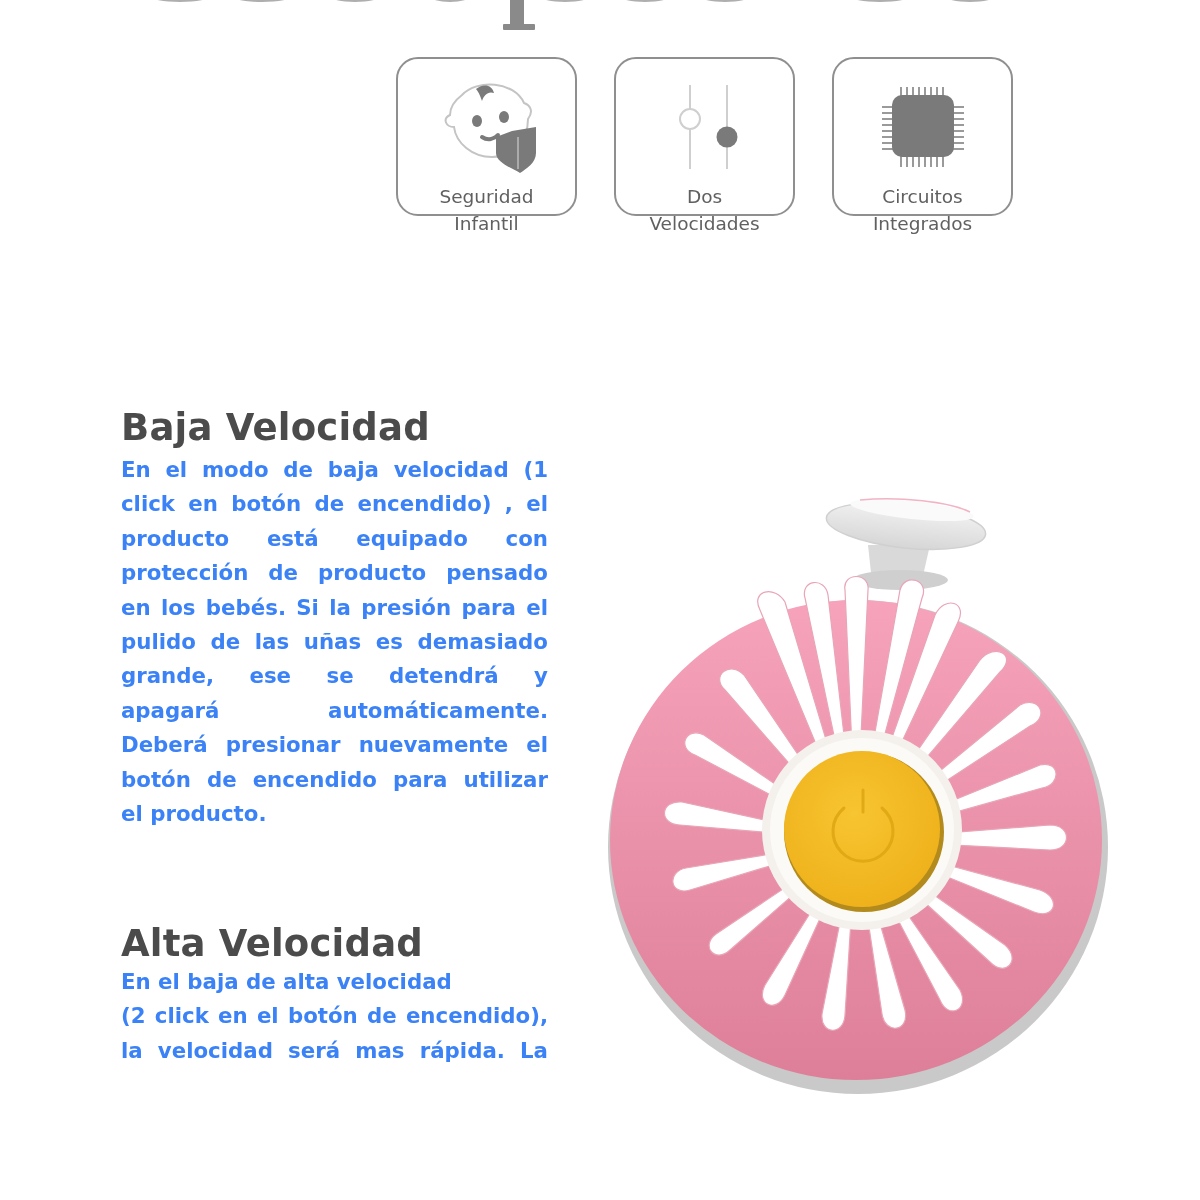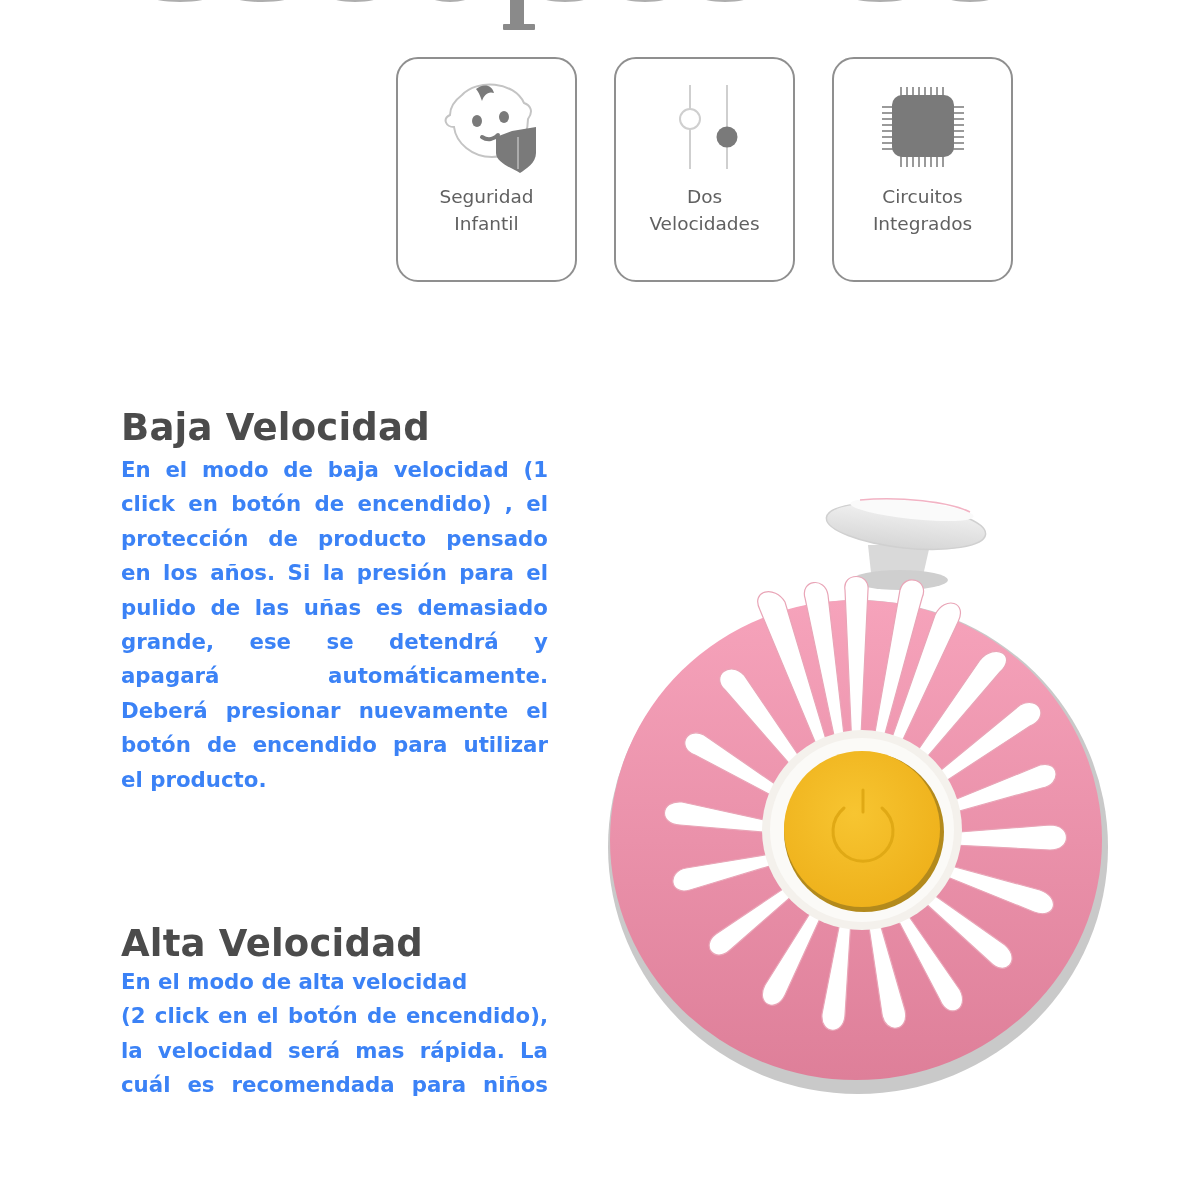--- a/index.html
+++ b/index.html
@@ -9,21 +9,21 @@
     
     .top-heading-fragments { position: absolute; left: 0; top: 0; width: 1200px; height: 32px; overflow: hidden; }
     .frag { position: absolute; background: #8a8a8a; }
     .frag.p-stem { left: 510px; top: 0; width: 14px; height: 26px; }
     .frag.p-serif { left: 503px; top: 24px; width: 32px; height: 6px; border-radius: 1px; }
     .frag.bowl { top: -10px; height: 12px; border-radius: 0 0 50% 50%; background: #9a9a9a; opacity: .8; }
 
     
     .features { position: absolute; top: 57px; left: 396px; display: flex; gap: 37px; }
     .feature-card {
-      width: 181px; height: 225px; border: 2px solid #8f8f8f; border-radius: 22px;
+      width: 181px; height: 159px; border: 2px solid #8f8f8f; border-radius: 22px;
       background: #fff; display: flex; flex-direction: column; align-items: center; cursor: default;
     }
     .feature-icon { width: 110px; height: 104px; margin-top: 16px; display: flex; align-items: center; justify-content: center; }
     .feature-label {
       font-family: "DejaVu Sans", sans-serif; font-size: 18.5px; line-height: 27px; color: #606060;
       text-align: center; margin-top: 4px; white-space: pre-line;
     }
 
     
     .section { position: absolute; left: 121px; width: 427px; }
@@ -135,38 +135,38 @@
     <div class="feature-label">Circuitos
 Integrados</div>
   </div>
 </div>
 
 <div class="section" id="sec-baja">
   <h2 class="section-title">Baja Velocidad</h2>
   <p class="section-body">
     <span class="ln">En el modo de baja velocidad (1</span>
     <span class="ln">click en botón de encendido) , el</span>
+    <span class="ln">producto está equipado con</span>
     <span class="ln">protección de producto pensado</span>
-    <span class="ln">en los años. Si la presión para el</span>
+    <span class="ln">en los bebés. Si la presión para el</span>
     <span class="ln">pulido de las uñas es demasiado</span>
     <span class="ln">grande, ese se detendrá y</span>
     <span class="ln">apagará automáticamente.</span>
     <span class="ln">Deberá presionar nuevamente el</span>
     <span class="ln">botón de encendido para utilizar</span>
     <span class="ln last">el producto.</span>
   </p>
 </div>
 
 <div class="section" id="sec-alta">
   <h2 class="section-title">Alta Velocidad</h2>
   <p class="section-body">
-    <span class="ln left">En el modo de alta velocidad</span>
+    <span class="ln left">En el baja de alta velocidad</span>
     <span class="ln">(2 click en el botón de encendido),</span>
     <span class="ln">la velocidad será mas rápida. La</span>
-    <span class="ln">cuál es recomendada para niños</span>
   </p>
 </div>
 
 <div class="device">
   <svg width="520" height="610" viewBox="0 0 520 610">
     <defs>
       <linearGradient id="pinkGrad" x1="0" y1="0" x2="0" y2="1">
         <stop offset="0" stop-color="#f6a3bb"></stop>
         <stop offset="1" stop-color="#de7f99"></stop>
       </linearGradient>

